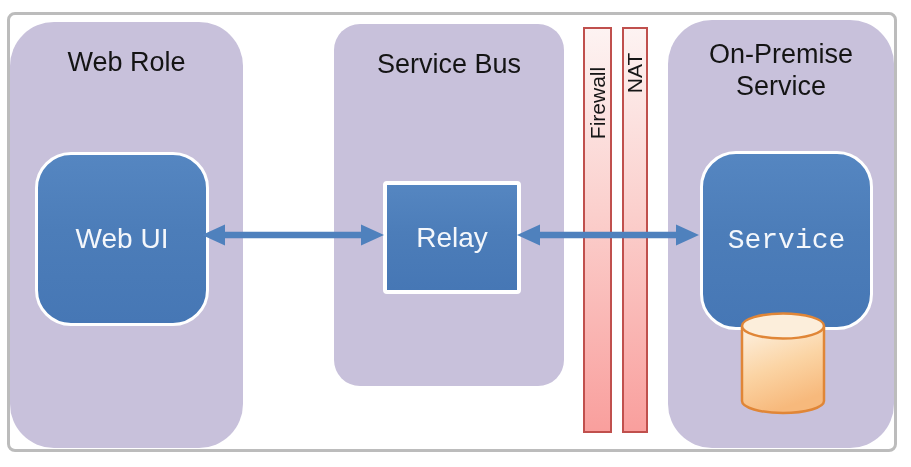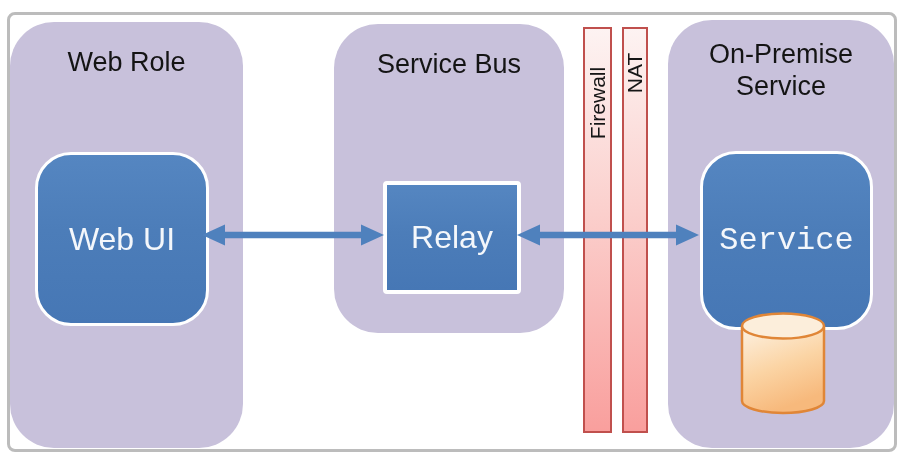--- a/index.html
+++ b/index.html
@@ -6,31 +6,31 @@
   body{font-family:"Liberation Sans","DejaVu Sans",sans-serif;}
   .stage{position:relative;width:911px;height:467px;background:#ffffff;overflow:hidden;}
 
   
   .frame{position:absolute;left:7px;top:12px;width:884px;height:434px;
          border:3px solid #bcbcbc;border-radius:8px;background:transparent;z-index:0;}
 
   
   .container{position:absolute;background:#c8c1db;border-radius:44px;z-index:1;}
   .container.web-role{left:10px;top:22px;width:233px;height:426px;}
-  .container.service-bus{left:334px;top:24px;width:230px;height:309px;}
+  .container.service-bus{left:334px;top:24px;width:230px;height:362px;border-radius:26px;}
   .container.on-premise{left:668px;top:20px;width:226px;height:428px;}
 
   .container-title{position:absolute;left:0;right:0;top:24px;text-align:center;
           font-size:27px;font-weight:normal;color:#141414;line-height:1.2;}
   .container.on-premise .container-title{top:18px;padding:0 34px;}
 
   
   .node{position:absolute;display:flex;align-items:center;justify-content:center;
         background:linear-gradient(180deg,#5586c1 0%,#4c7db9 45%,#4677b5 100%);
-        color:#f4f7fb;font-size:32px;z-index:3;}
+        color:#f4f7fb;font-size:28px;z-index:3;}
   .node.round{border:3px solid #ffffff;border-radius:36px;}
   .node.web-ui{left:35px;top:152px;width:168px;height:168px;}
   .node.relay{left:383px;top:181px;width:130px;height:105px;border:4px solid #ffffff;border-radius:4px;}
   .node.service{left:700px;top:151px;width:167px;height:173px;font-family:Liberation Mono, monospace;}
 
   
   .bar{position:absolute;top:27px;height:406px;border:2px solid #c0504d;
        background:linear-gradient(180deg,#fdf3f2 0%,#fbd0cd 45%,#f99f9d 100%);
        z-index:2;box-sizing:border-box;}
   .bar.firewall{left:583px;width:29px;}

